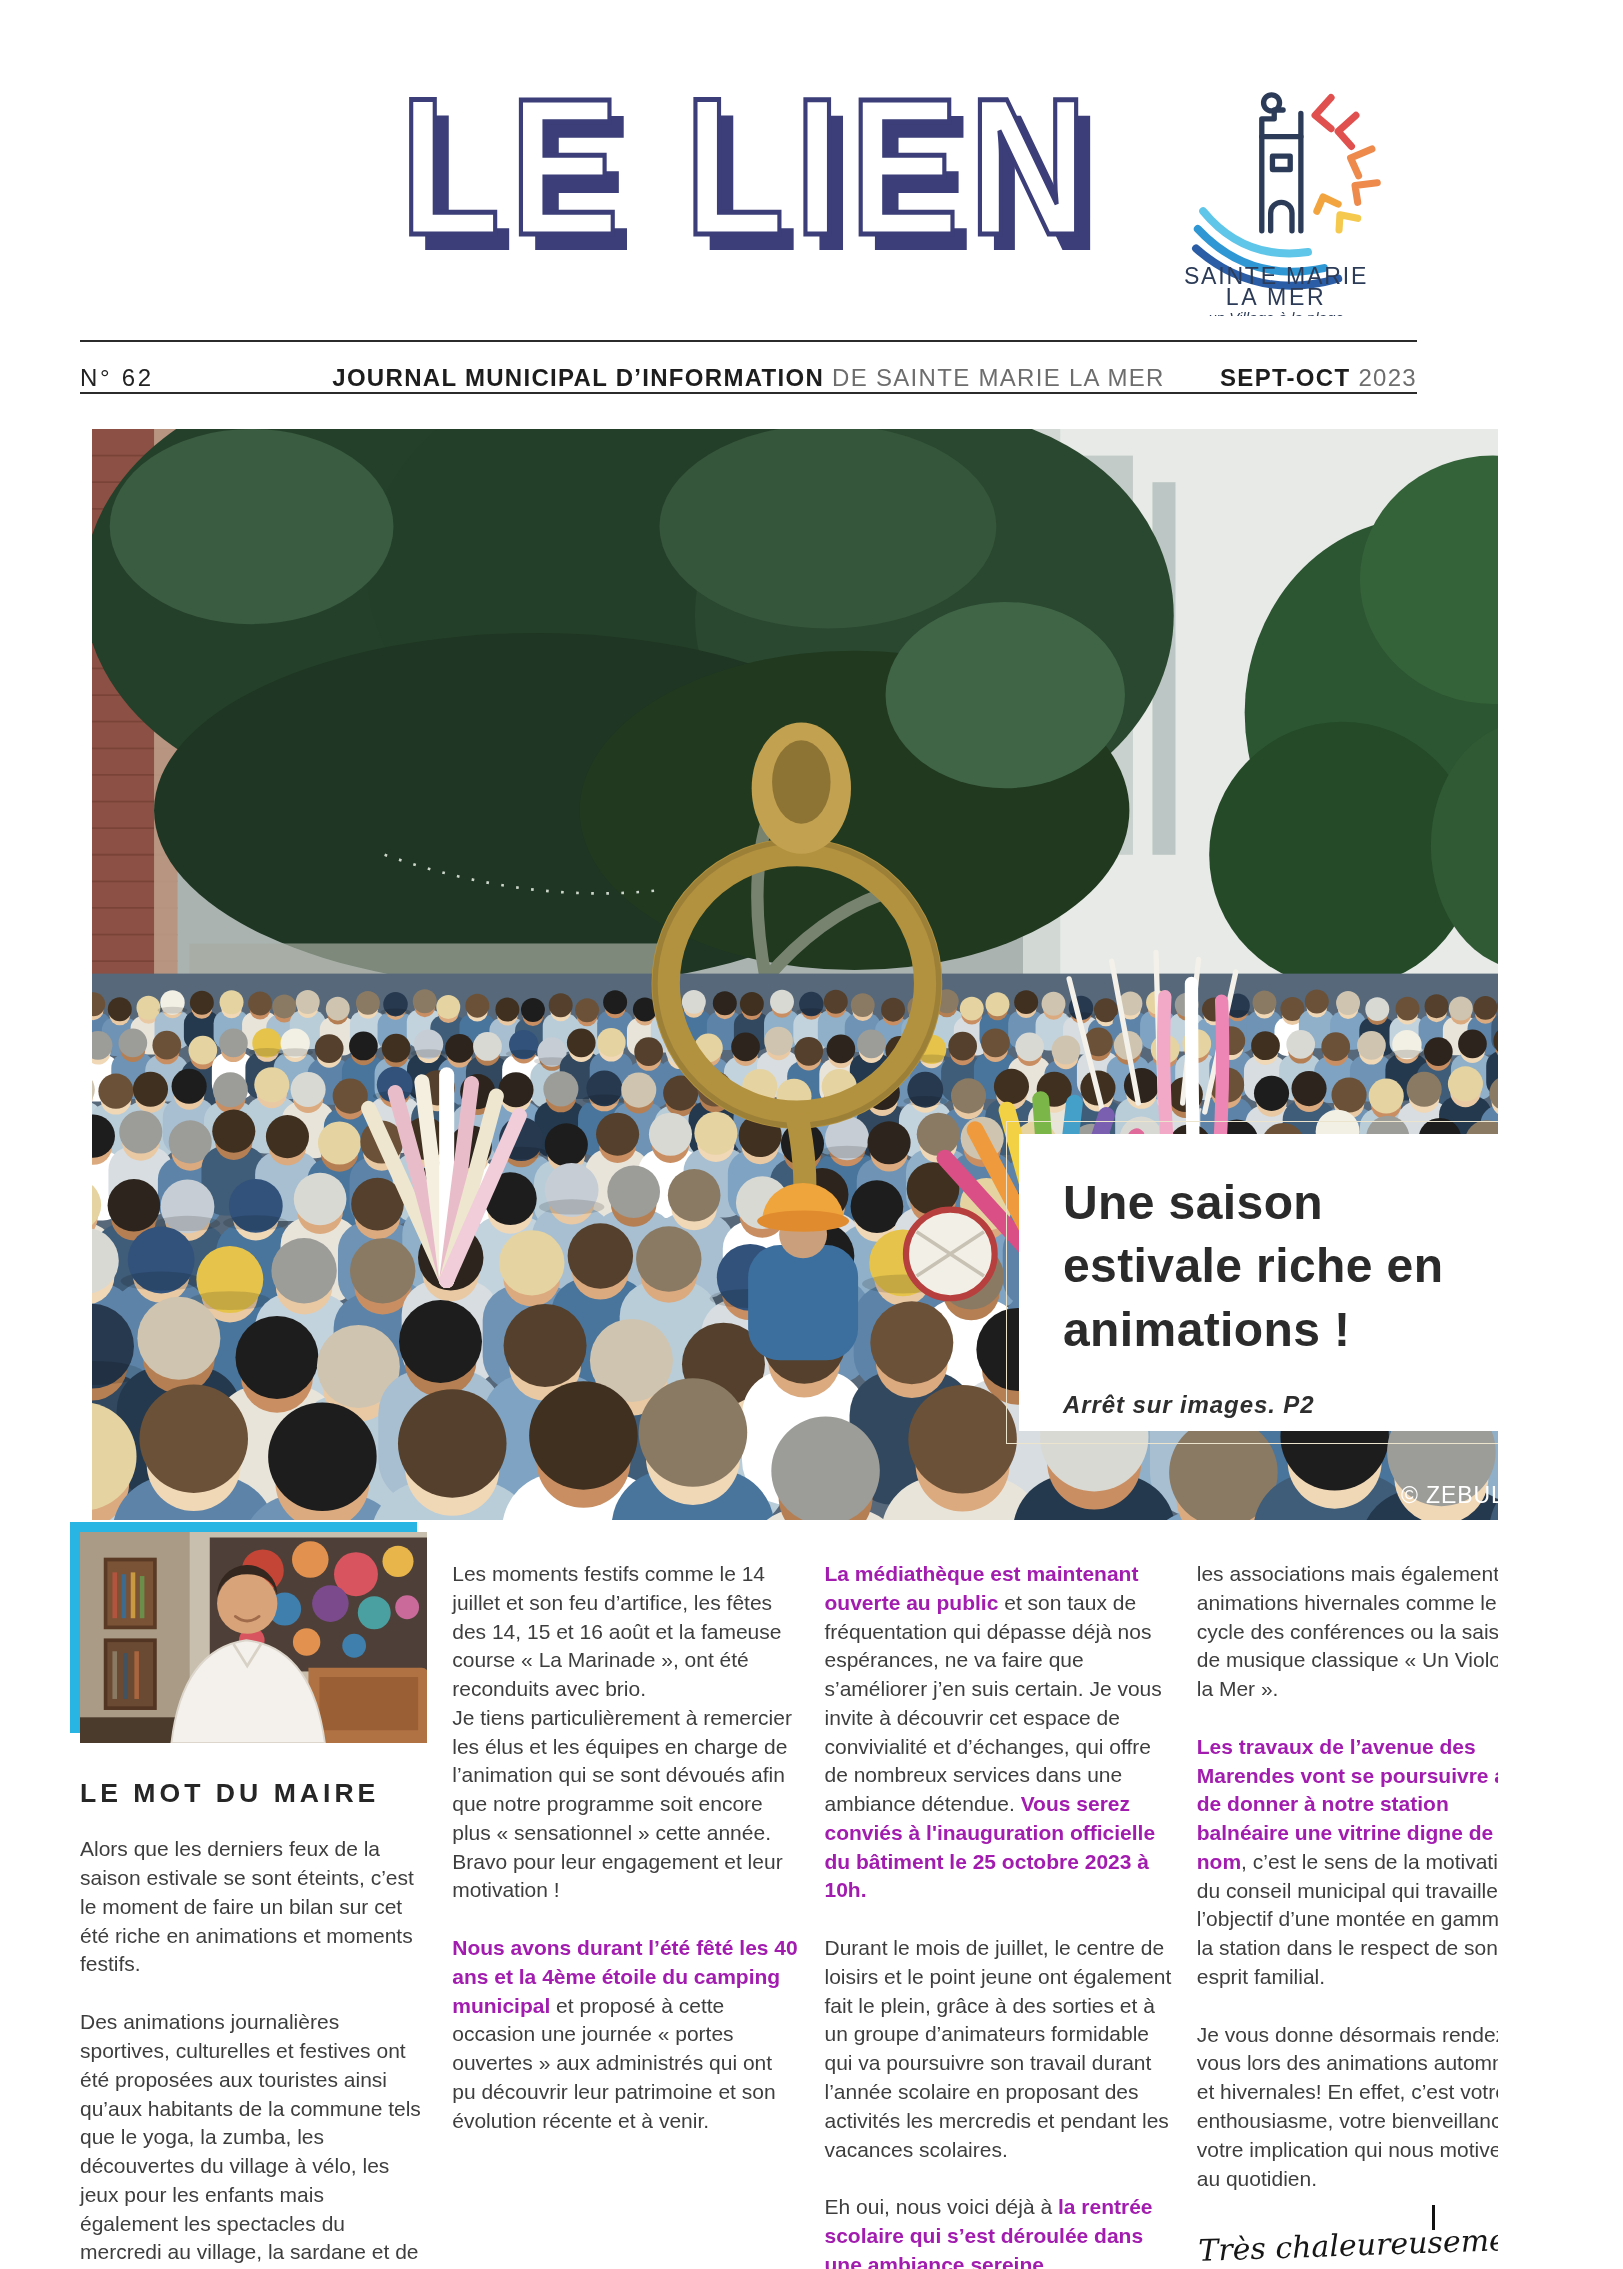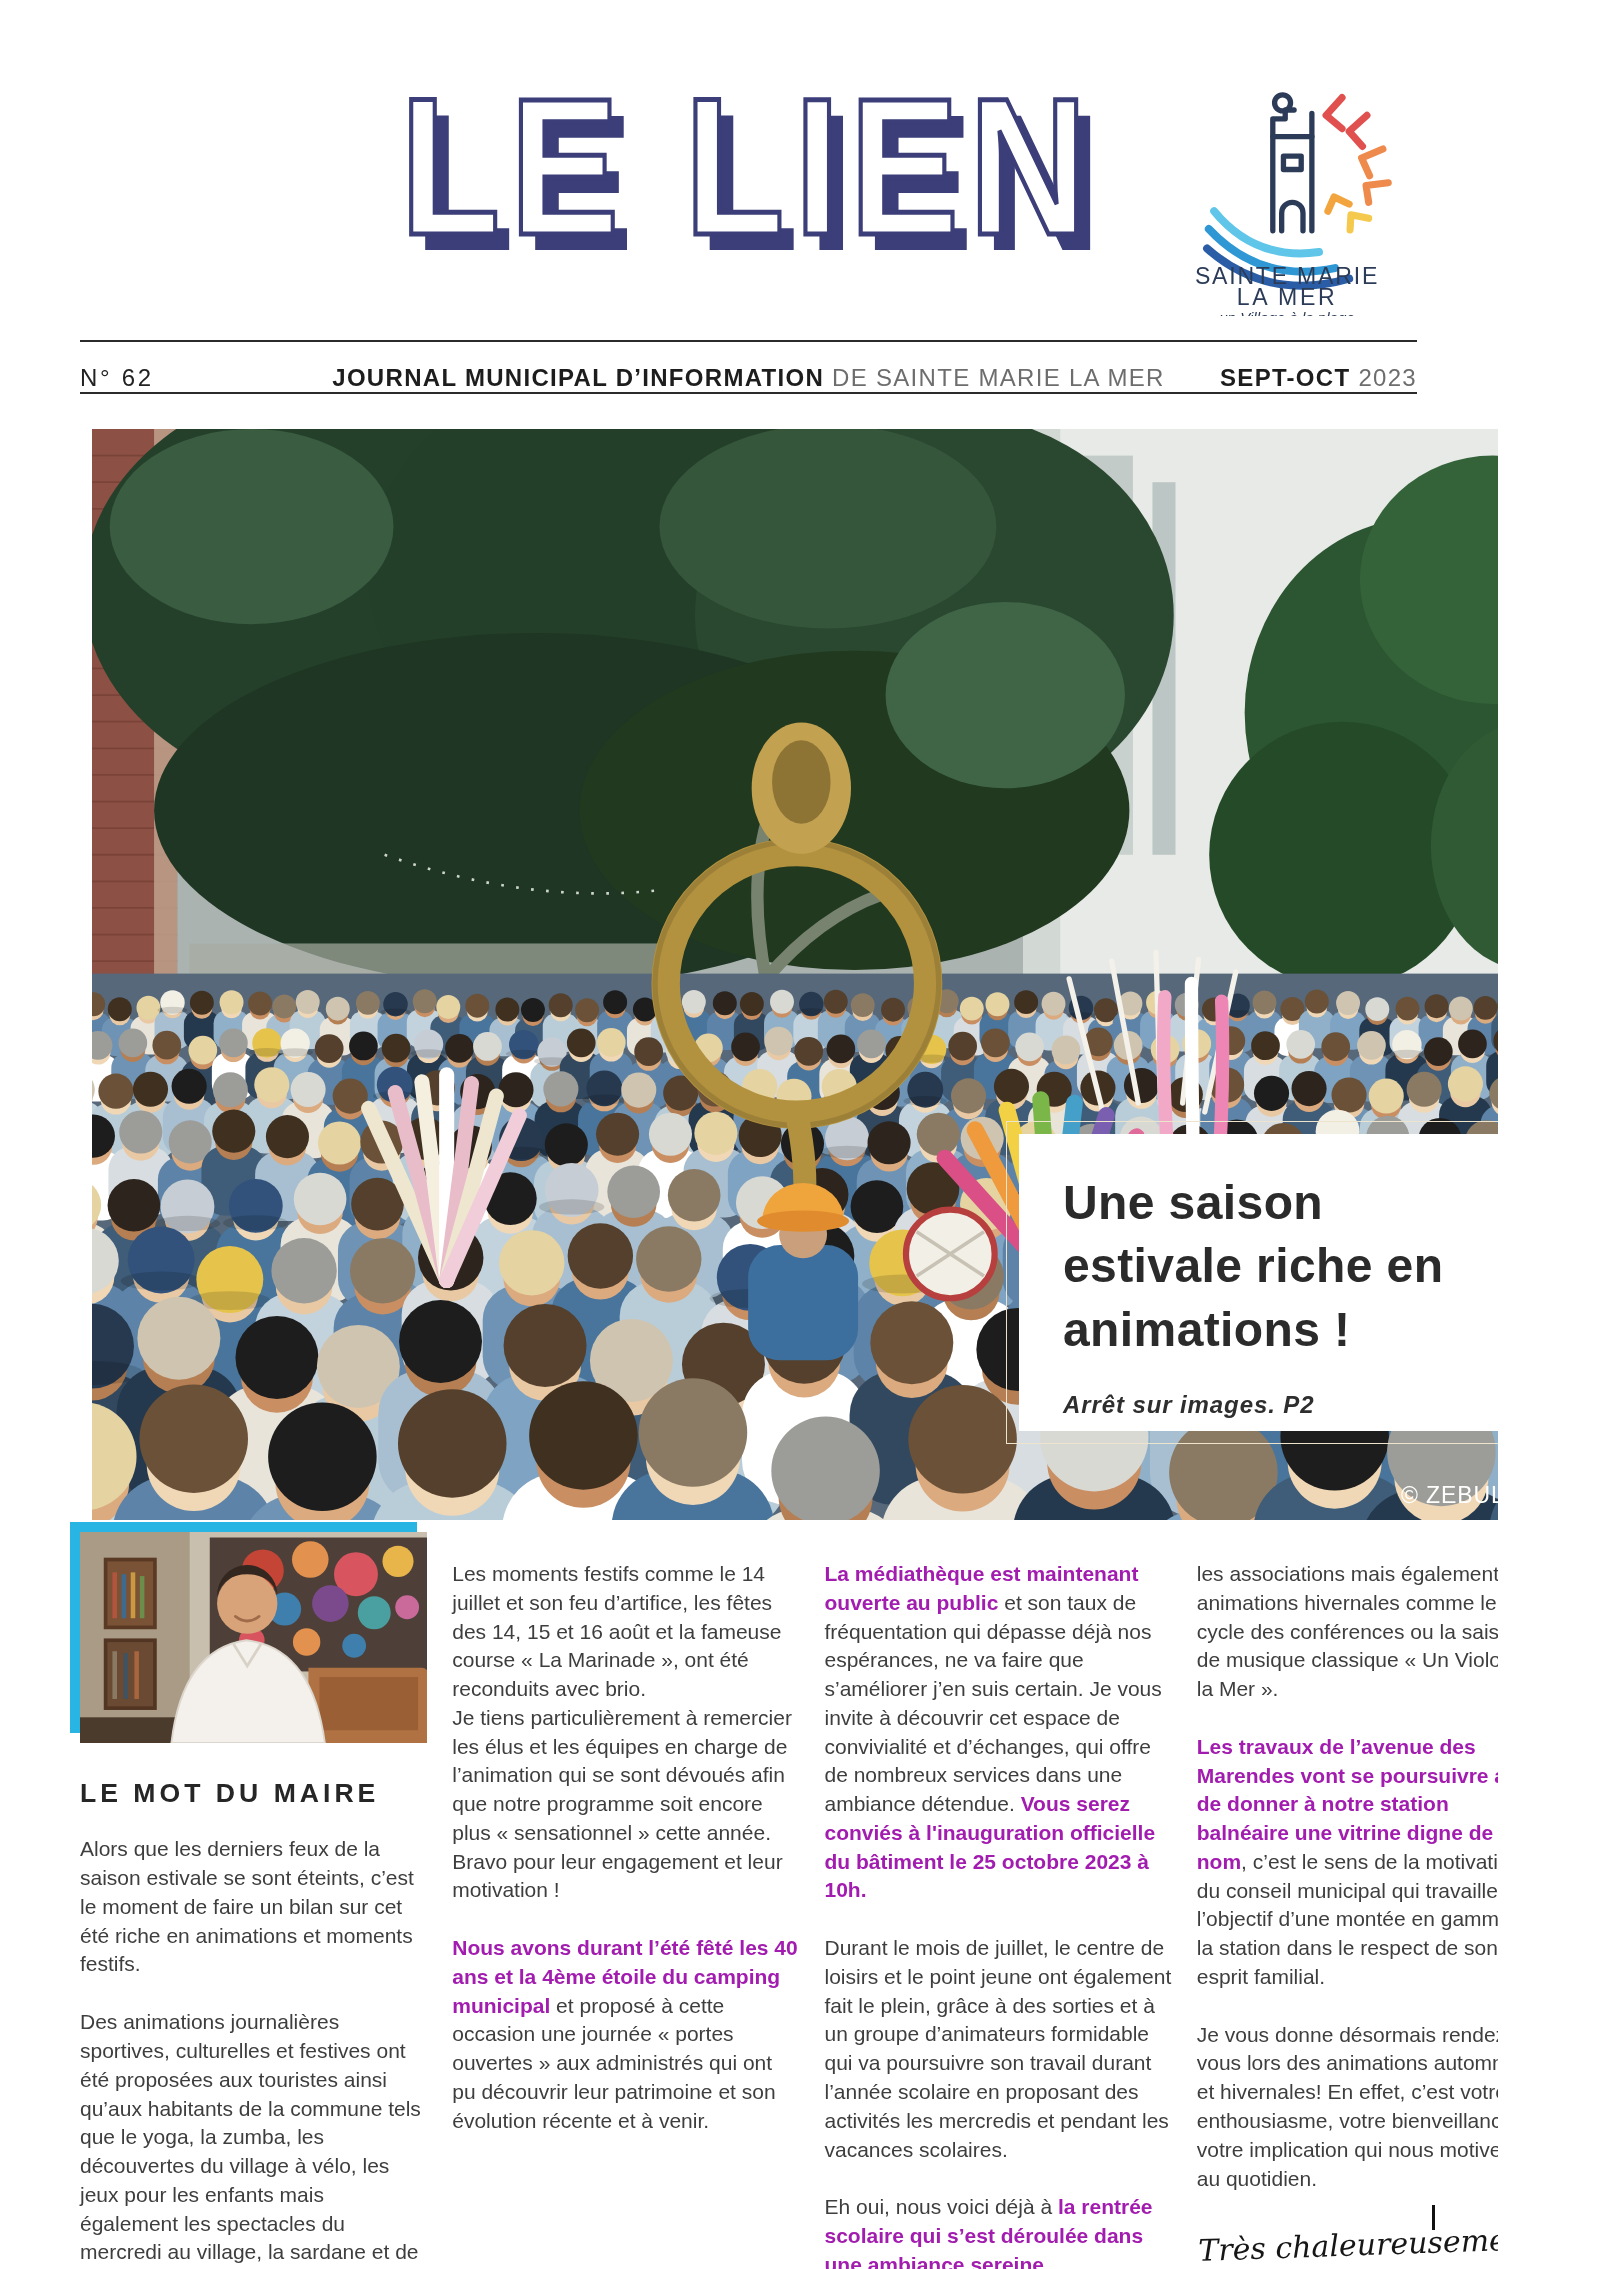--- a/index.html
+++ b/index.html
@@ -6,21 +6,21 @@
   .page{position:relative;width:1498px;height:2270px;background:#fff;overflow:hidden;
         font-family:"Liberation Sans",sans-serif;color:#3e3e3e;}
 
   
   .brand-wrap{position:absolute;left:0;top:69px;width:100%;text-align:center;}
   .brand{display:inline-block;font-weight:bold;font-size:174px;line-height:1;
          letter-spacing:10.6px;white-space:nowrap;color:#ffffff;
          -webkit-text-stroke:4.4px #3b3e78;
          text-shadow:15px 15px 0 #3b3e78;
          transform:scaleX(.94) scaleY(1.12);transform-origin:center top;}
-  .muni-logo{position:absolute;right:92px;top:78px;width:238px;height:238px;text-align:center;}
+  .muni-logo{position:absolute;right:103px;top:78px;width:238px;height:238px;text-align:center;}
 
   
   .infobar{position:absolute;left:80px;right:81px;top:340px;height:50px;
            border-top:2.7px solid #2b2b2b;border-bottom:2.7px solid #2b2b2b;
            display:flex;align-items:flex-end;justify-content:space-between;}
   .issue{font-size:24px;letter-spacing:2.7px;color:#222;}
   .inf-center{position:absolute;left:0;right:0;text-align:center;font-size:24px;letter-spacing:1.3px;}
   .inf-center b{color:#1d1d1d;}
   .inf-center span{color:#6d6d6d;}
   .inf-date{font-size:24px;letter-spacing:1.3px;}

